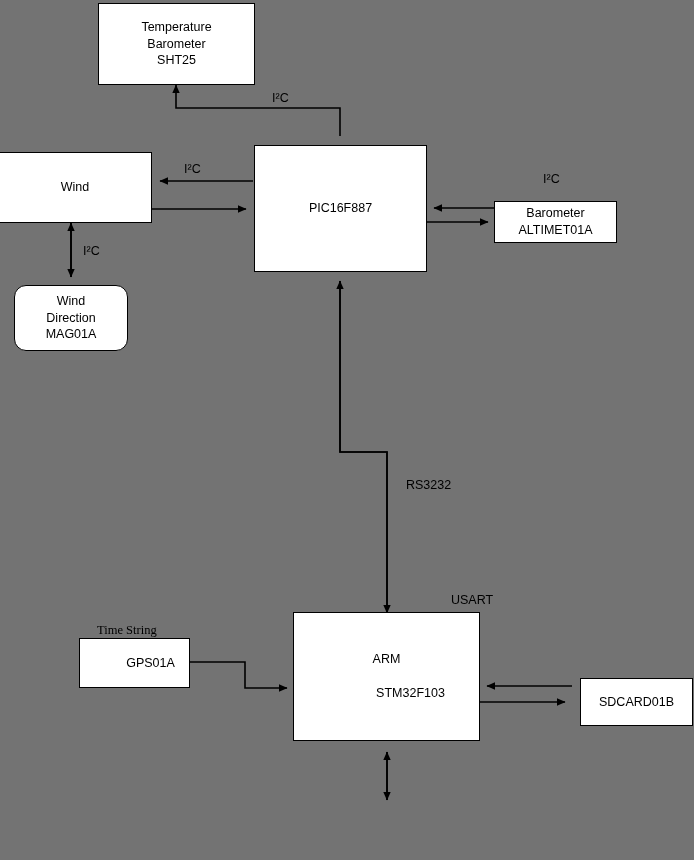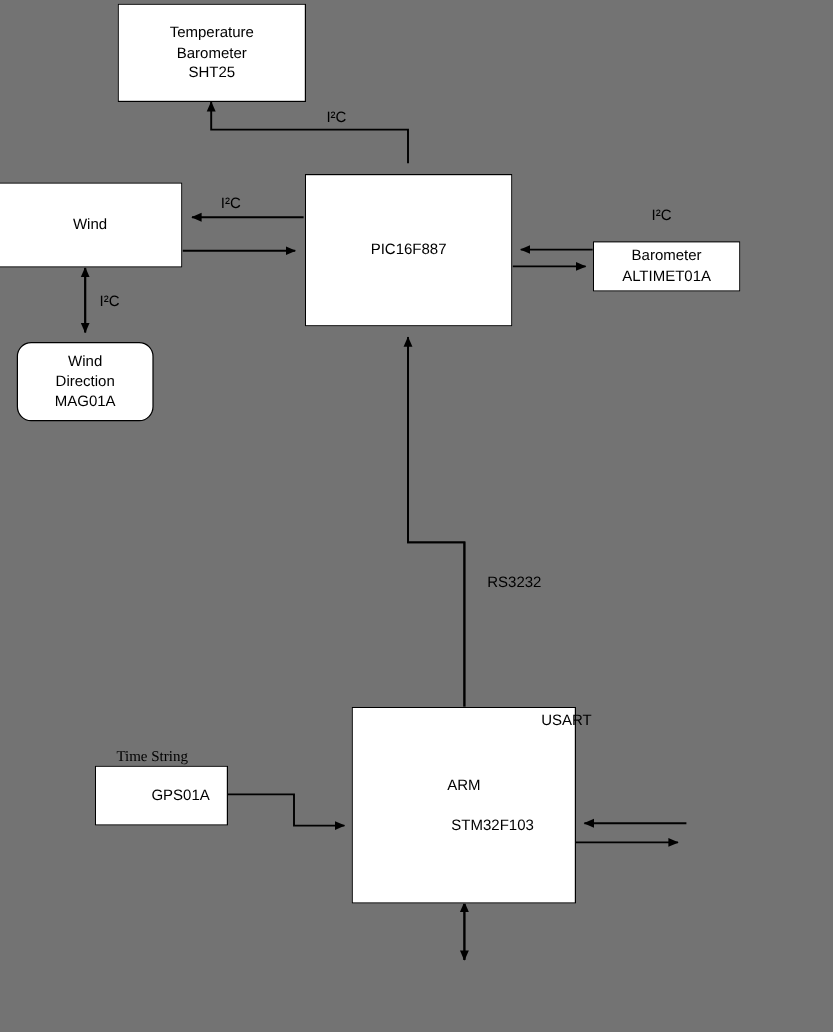--- a/index.html
+++ b/index.html
@@ -117,25 +117,28 @@
 
   <div class="node" style="left:494px; top:201px; width:123px; height:42px;">
     <span class="line">Barometer</span>
     <span class="line">ALTIMET01A</span>
   </div>
 
   <div class="node" style="left:79px; top:638px; width:111px; height:50px;padding-left:32px;">
     <span class="line">GPS01A</span>
   </div>
 
-  <div class="node spaced" style="left:293px; top:589px; width:187px; height:164px;">
+  <div class="node spaced" style="left:293px; top:612px; width:187px; height:129px;">
     <span class="line">ARM</span>
     <span class="line">STM32F103</span>
   </div>
 
+  <div class="node" style="left:580px; top:678px; width:113px; height:48px;">
+    <span class="line">SDCARD01B</span>
+  </div>
 
 
   <div class="edge-label" style="left:272px; top:91px;">I²C</div>
   <div class="edge-label" style="left:184px; top:162px;">I²C</div>
   <div class="edge-label" style="left:83px; top:244px;">I²C</div>
   <div class="edge-label" style="left:543px; top:172px;">I²C</div>
   <div class="edge-label" style="left:406px; top:478px;">RS3232</div>
   <div class="edge-label" style="left:411px; top:593px;margin-left:40px;">USART</div>
   <div class="edge-label" style="left:97px; top:623px;font-family:Liberation Serif, serif;">Time String</div>
 

